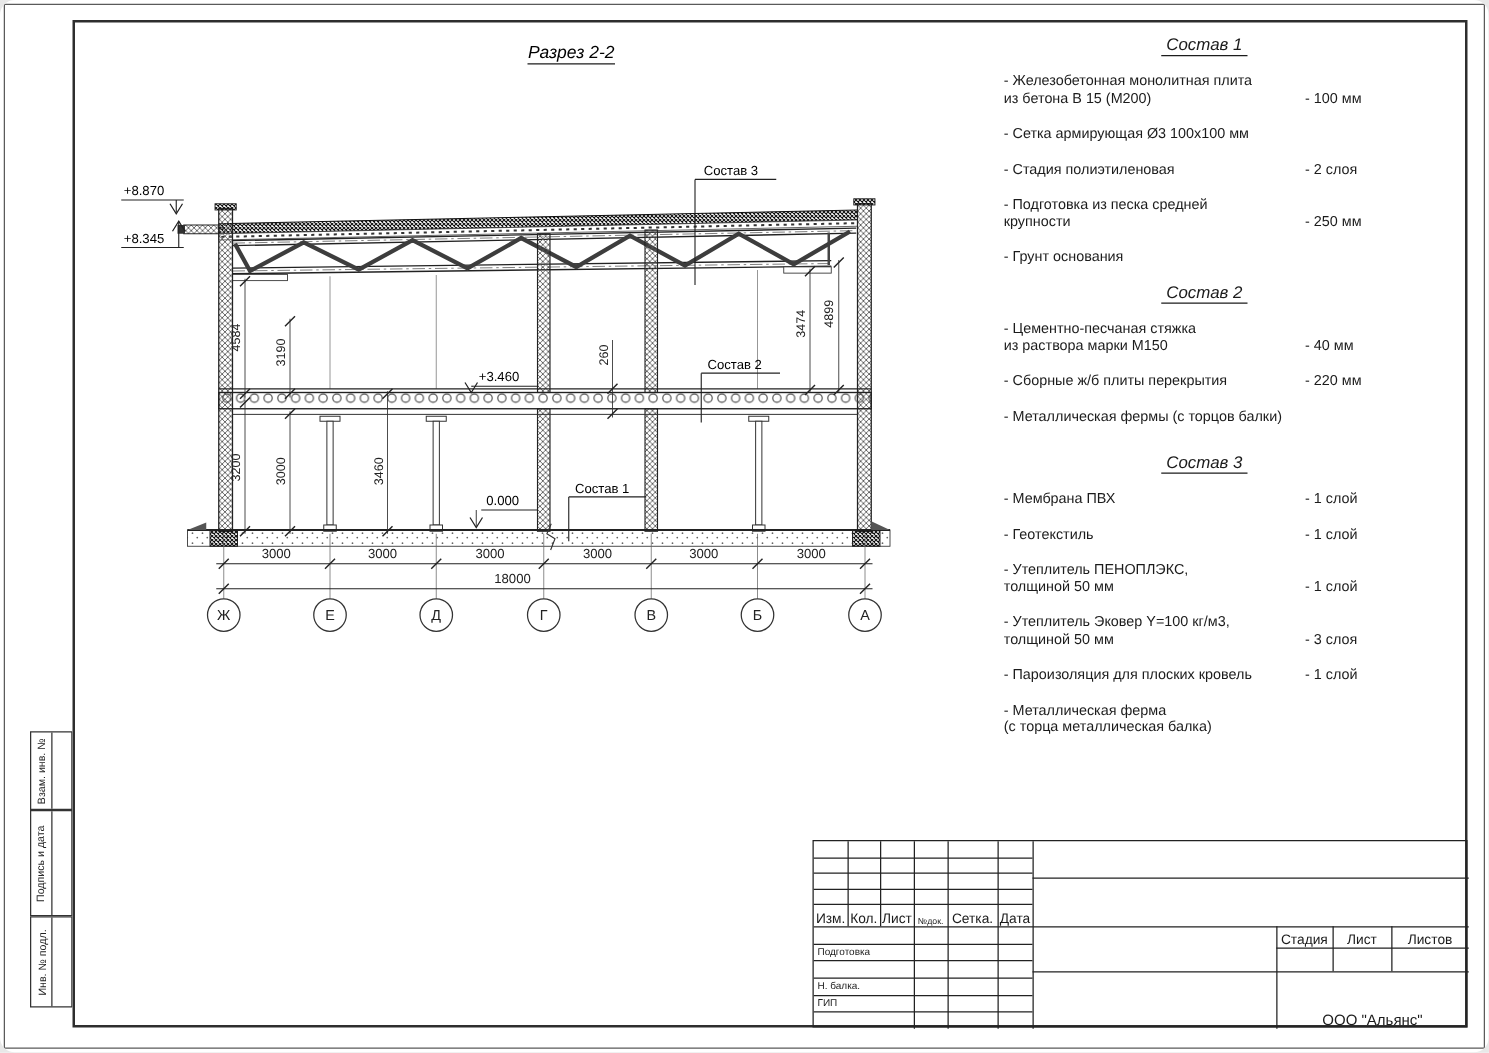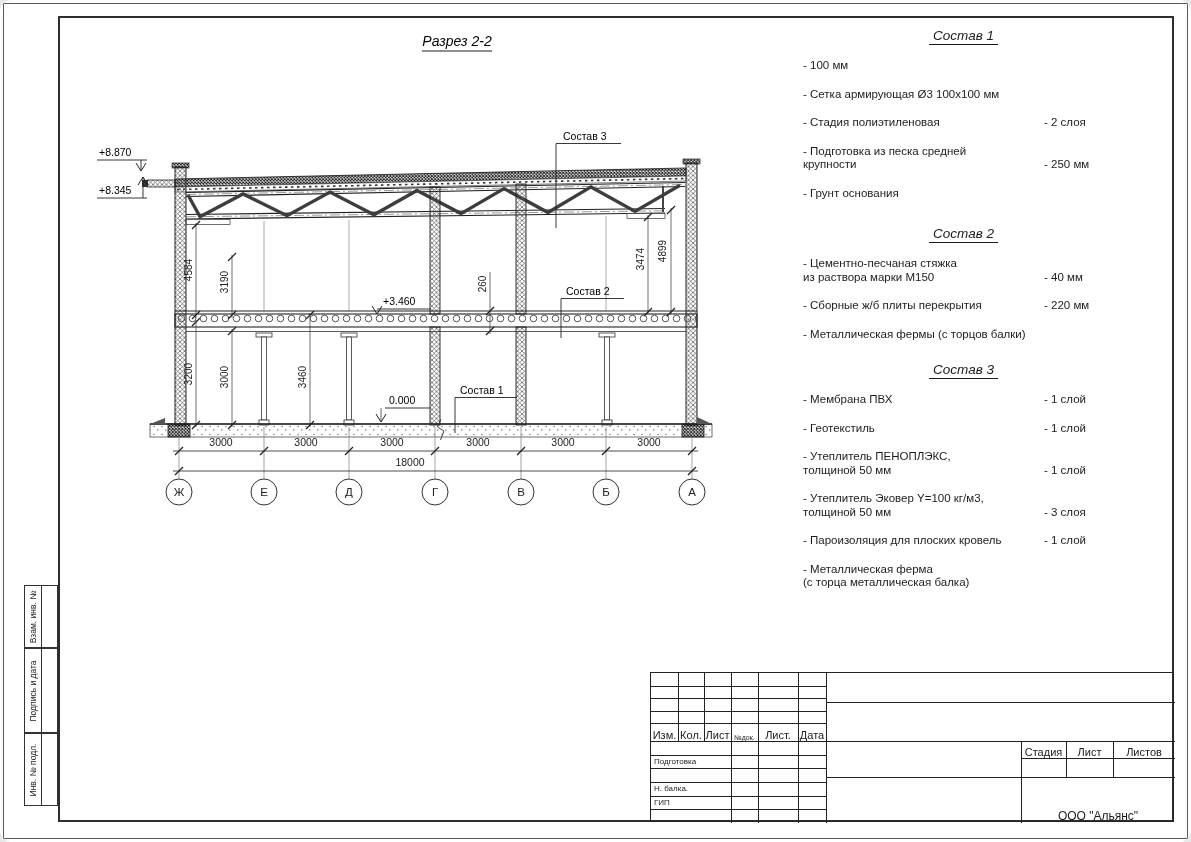--- a/index.html
+++ b/index.html
@@ -267,20 +267,22 @@
         <text x="521" y="496" text-anchor="middle" font-size="11.5">В</text>
         <text x="606" y="496" text-anchor="middle" font-size="11.5">Б</text>
         <text x="692" y="496" text-anchor="middle" font-size="11.5">А</text>
       </g>
     </g>
   </svg>
 
   <div class="comp-col" style="top:28px">
     <div class="comp-title"><span>Состав 1</span></div>
     <div class="comp-item">
+        <div class="nm">- Железобетонная  монолитная плита
+из бетона В 15 (М200)</div>
         <div class="vl">- 100 мм</div>
       </div>
     <div class="comp-item">
         <div class="nm">- Сетка армирующая Ø3 100х100 мм</div>
         <div class="vl"></div>
       </div>
     <div class="comp-item">
         <div class="nm">- Стадия полиэтиленовая</div>
         <div class="vl">-  2 слоя</div>
       </div>
@@ -375,21 +377,21 @@
     <div class="cell" style="left:27px;width:26px;top:50px;height:18px">
         <span>Кол.</span>
       </div>
     <div class="cell" style="left:53px;width:27px;top:50px;height:18px">
         <span>Лист</span>
       </div>
     <div class="cell" style="left:80px;width:27px;top:50px;height:18px;font-size:7px">
         <span>№док.</span>
       </div>
     <div class="cell" style="left:107px;width:40px;top:50px;height:18px">
-        <span>Лист.</span>
+        <span>Сетка.</span>
       </div>
     <div class="cell" style="left:147px;width:28px;top:50px;height:18px">
         <span>Дата</span>
       </div>
 
     <div class="role" style="left:0;top:81.7px;width:78px;height:13.6px">
         <span>Подготовка</span>
       </div>
     <div class="role" style="left:0;top:109px;width:78px;height:13.7px">
         <span>Н. балка.</span>

